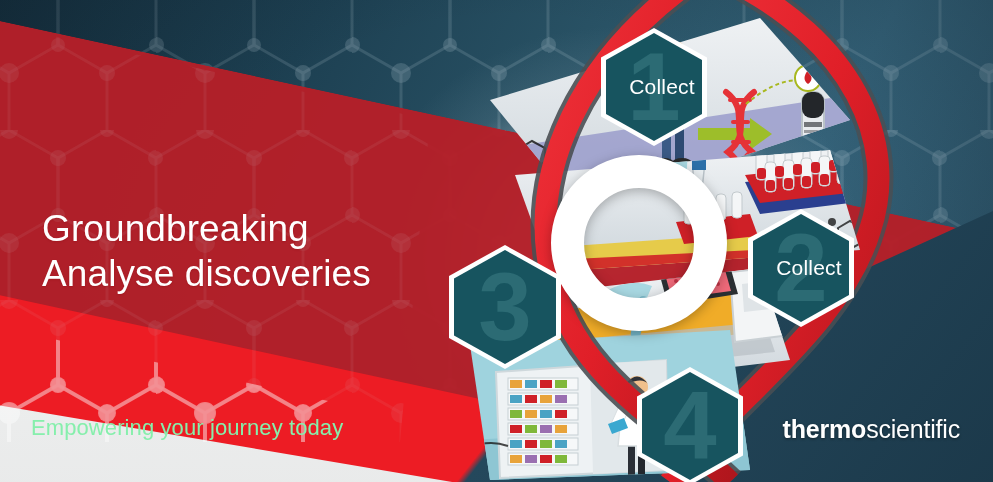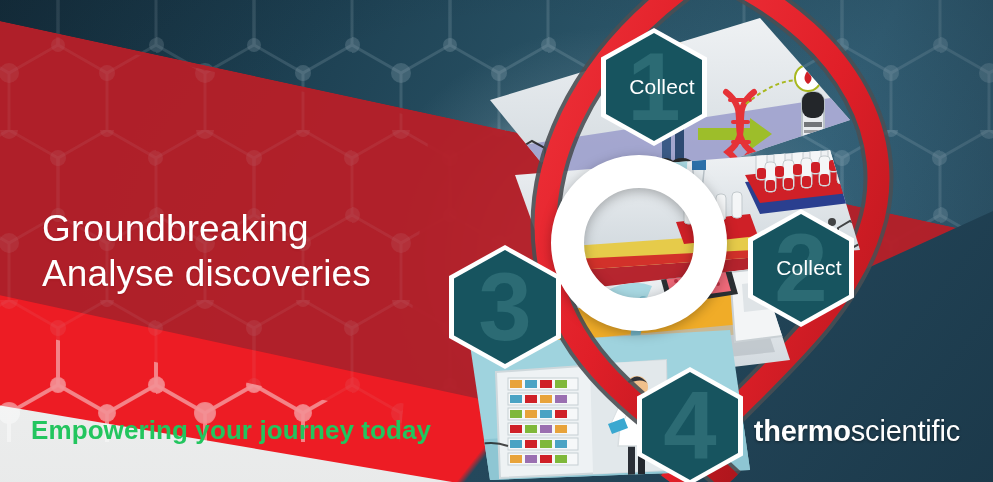--- a/index.html
+++ b/index.html
@@ -46,25 +46,25 @@
 
   
   .headline{
     position:absolute;left:30px;top:206px;width:430px;
     color:#ffffff;font-size:37px;line-height:45px;font-weight:300;
     letter-spacing:.1px;text-shadow:0 1px 2px rgba(120,0,10,.25);margin-left:12px;
   }
   .headline div{white-space:nowrap;}
   .tagline{
     position:absolute;left:31px;top:415px;
-    color:#22c55e;font-size:26px;font-weight:700;letter-spacing:.1px;
+    color:#86efac;font-size:22px;font-weight:400;letter-spacing:.1px;
   }
   .logo{
     position:absolute;right:33px;top:415px;color:#fff;
-    font-size:29px;letter-spacing:-.2px;white-space:nowrap;
+    font-size:25px;letter-spacing:-.2px;white-space:nowrap;
     text-shadow:0 1px 3px rgba(0,0,0,.45);
   }
   .logo .t1{font-weight:700;}
   .logo .t2{font-weight:300;}
 
   
   .hexbadge{position:absolute;width:106px;height:118px;}
   .hexbadge .shape{
     position:absolute;inset:0;
     clip-path:polygon(50% 0%,100% 25%,100% 75%,50% 100%,0% 75%,0% 25%);

